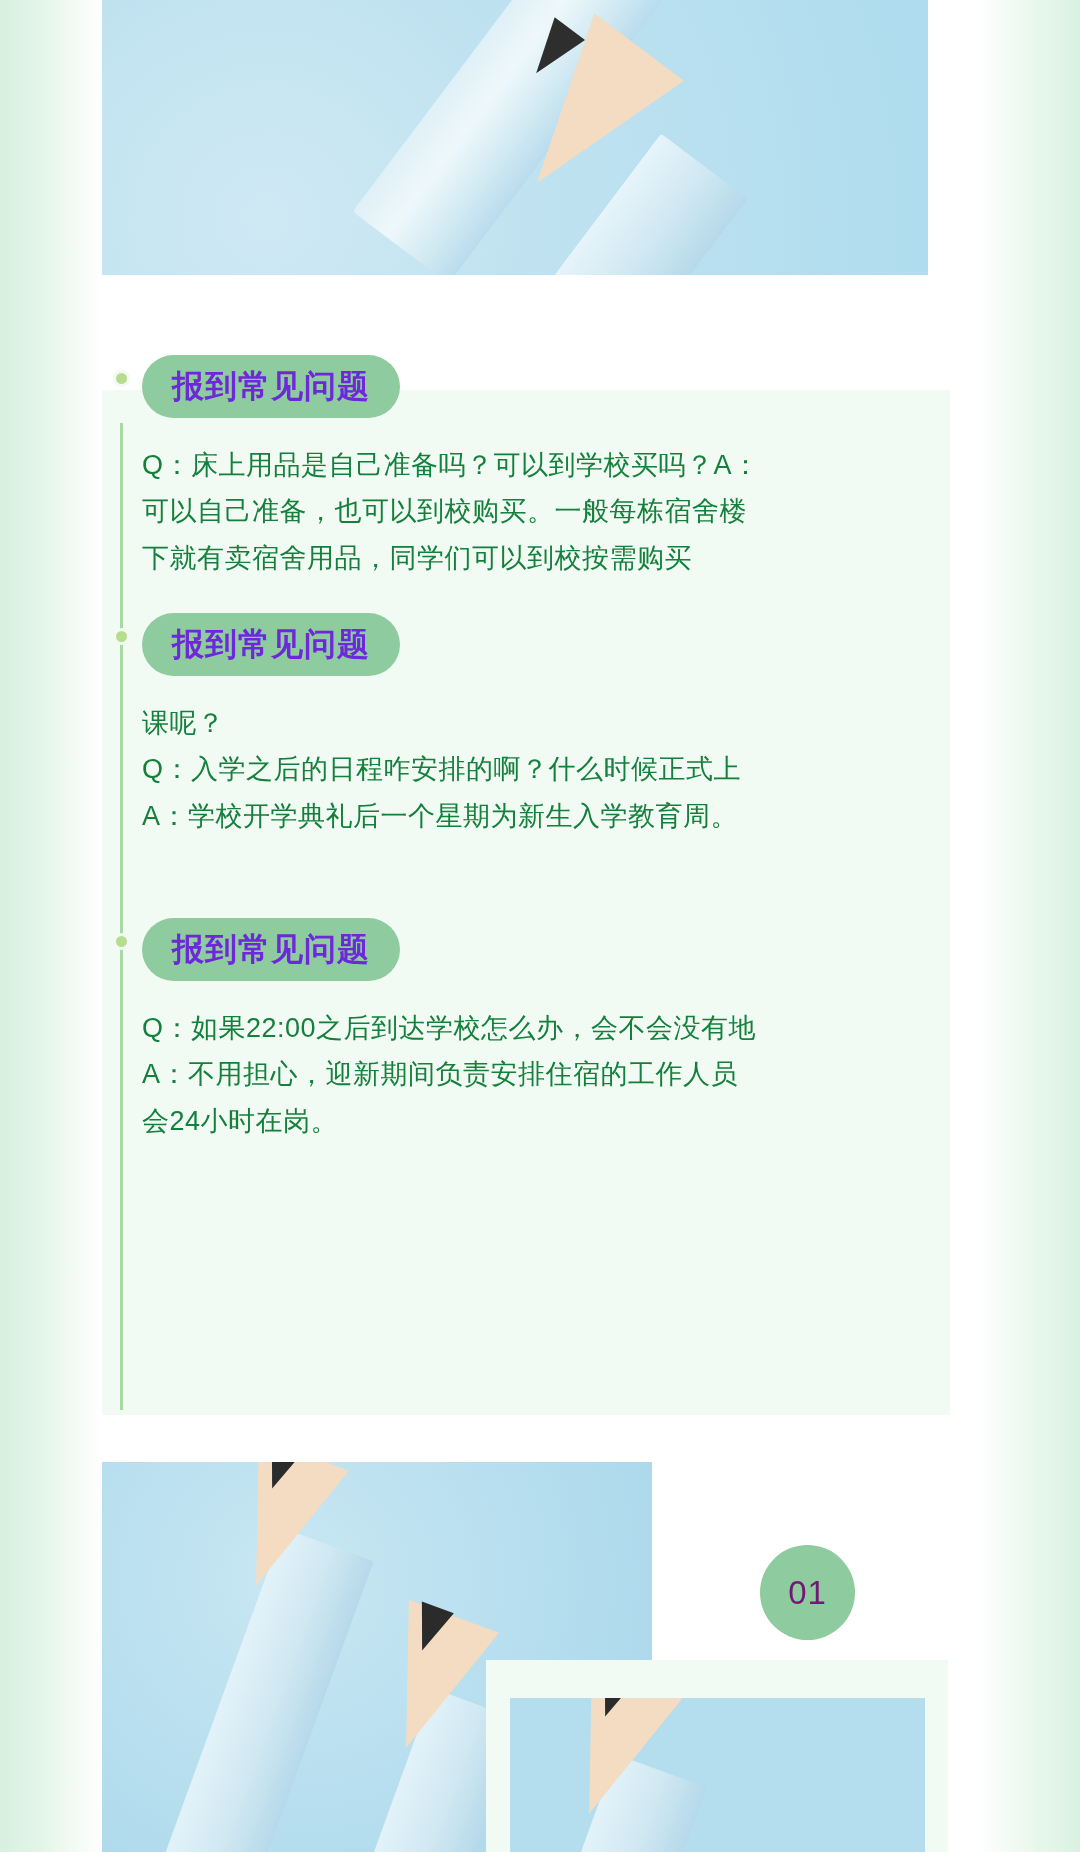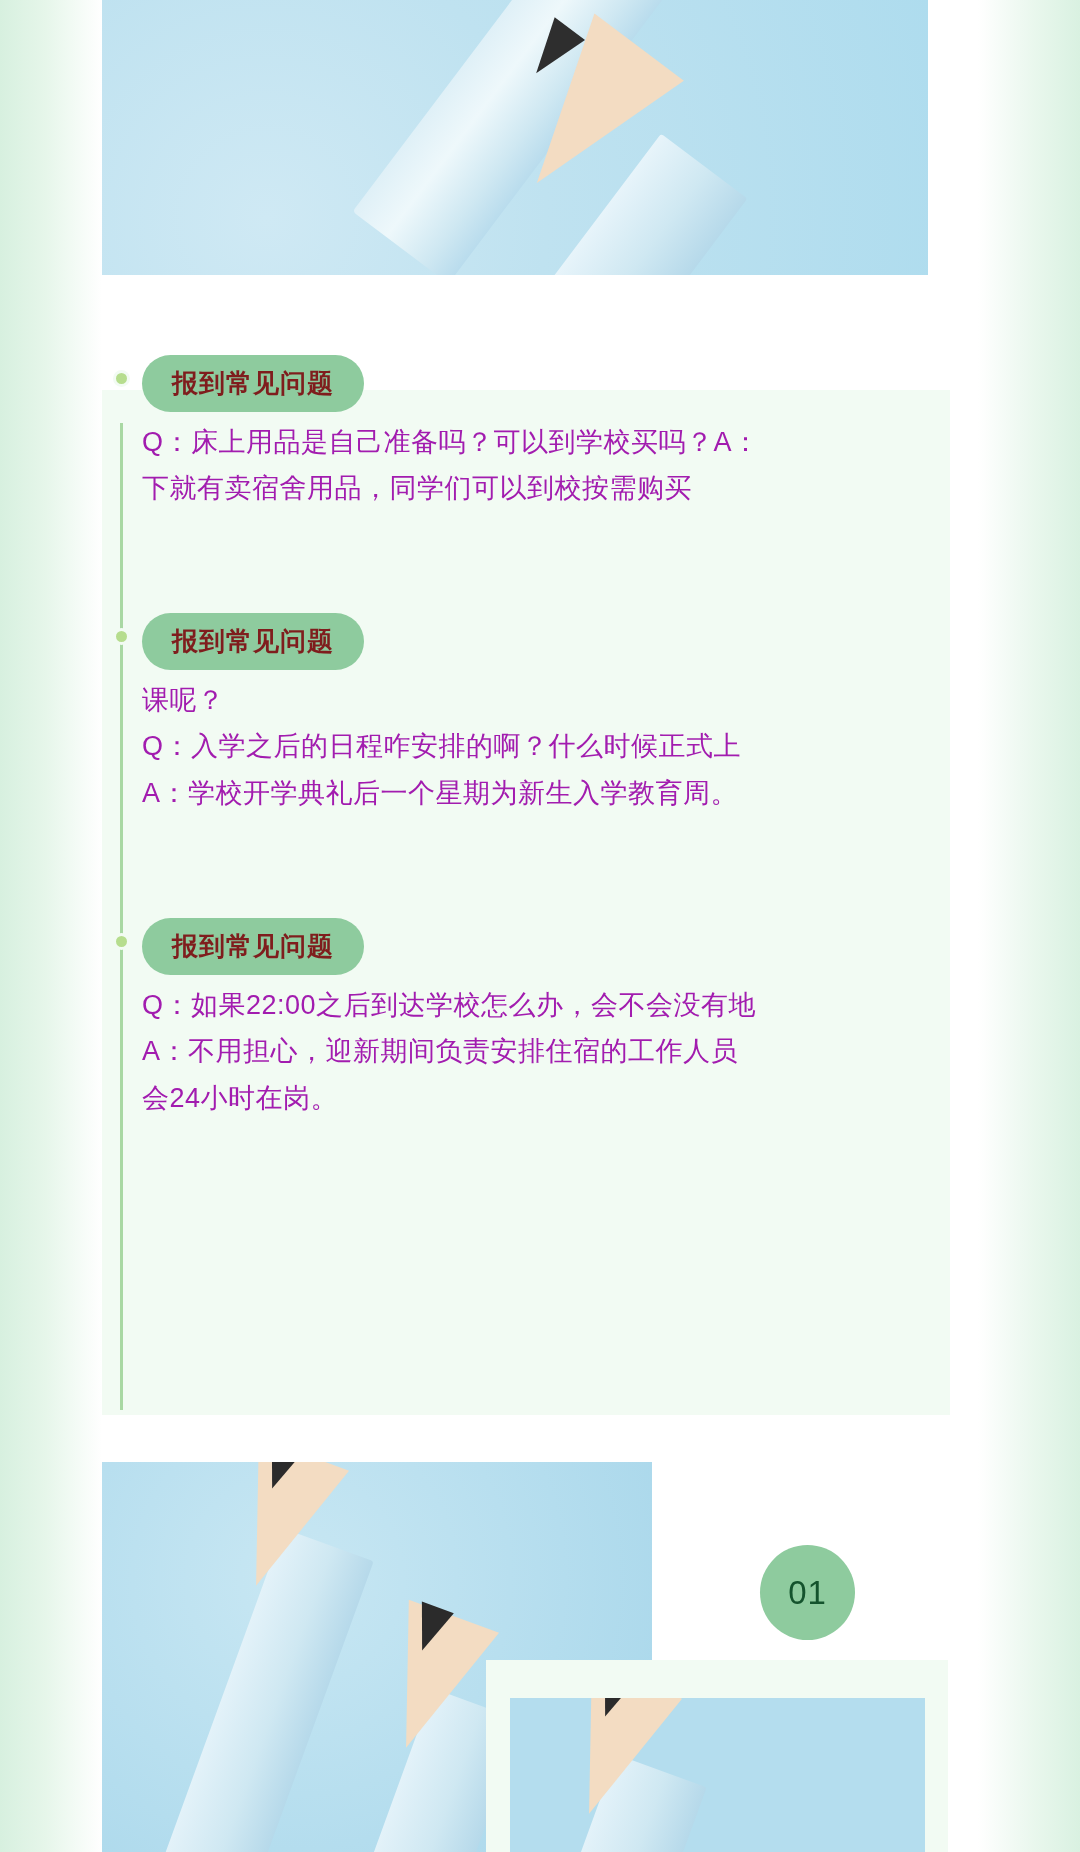--- a/index.html
+++ b/index.html
@@ -122,33 +122,33 @@
   }
 
   .faq-block {
     position: absolute;
     left: 142px;
     width: 790px;
   }
   .pill {
     display: inline-block;
     background: #8ecb9e;
-    color: #7f1d1d;
-    font-size: 26px;
+    color: #6d28d9;
+    font-size: 32px;
     font-weight: bold;
     letter-spacing: 1px;
     padding: 15px 30px 16px 30px;
     border-radius: 32px;
     line-height: 1;
   }
   .qa {
-    margin-top: 7px;
+    margin-top: 24px;
     font-size: 27px;
     line-height: 1.72;
-    color: #a21caf;
+    color: #15803d;
     letter-spacing: 0.5px;
     width: 782px;
   }
   .qa p {
     margin: 0;
   }
 
   
   .photo-bl {
     position: absolute;
@@ -208,21 +208,21 @@
 
   
   .page-badge {
     position: absolute;
     left: 760px;
     top: 1545px;
     width: 95px;
     height: 95px;
     border-radius: 50%;
     background: #8ecb9e;
-    color: #14532d;
+    color: #701a75;
     font-size: 33px;
     letter-spacing: 1px;
     display: flex;
     align-items: center;
     justify-content: center;
   }
 </style>
 </head>
 <body>
 
@@ -243,20 +243,21 @@
   <div class="timeline"></div>
 
   <div class="dot" style="top:370px;"></div>
   <div class="dot" style="top:628px;"></div>
   <div class="dot" style="top:933px;"></div>
 
   <div class="faq-block" style="top:355px;">
     <div class="pill">报到常见问题</div>
     <div class="qa">
       <p>Q：床上用品是自己准备吗？可以到学校买吗？A：</p>
+      <p>可以自己准备，也可以到校购买。一般每栋宿舍楼</p>
       <p>下就有卖宿舍用品，同学们可以到校按需购买</p>
     </div>
   </div>
 
   <div class="faq-block" style="top:613px;">
     <div class="pill">报到常见问题</div>
     <div class="qa">
       <p>课呢？</p>
       <p>Q：入学之后的日程咋安排的啊？什么时候正式上</p>
       <p>A：学校开学典礼后一个星期为新生入学教育周。</p>

